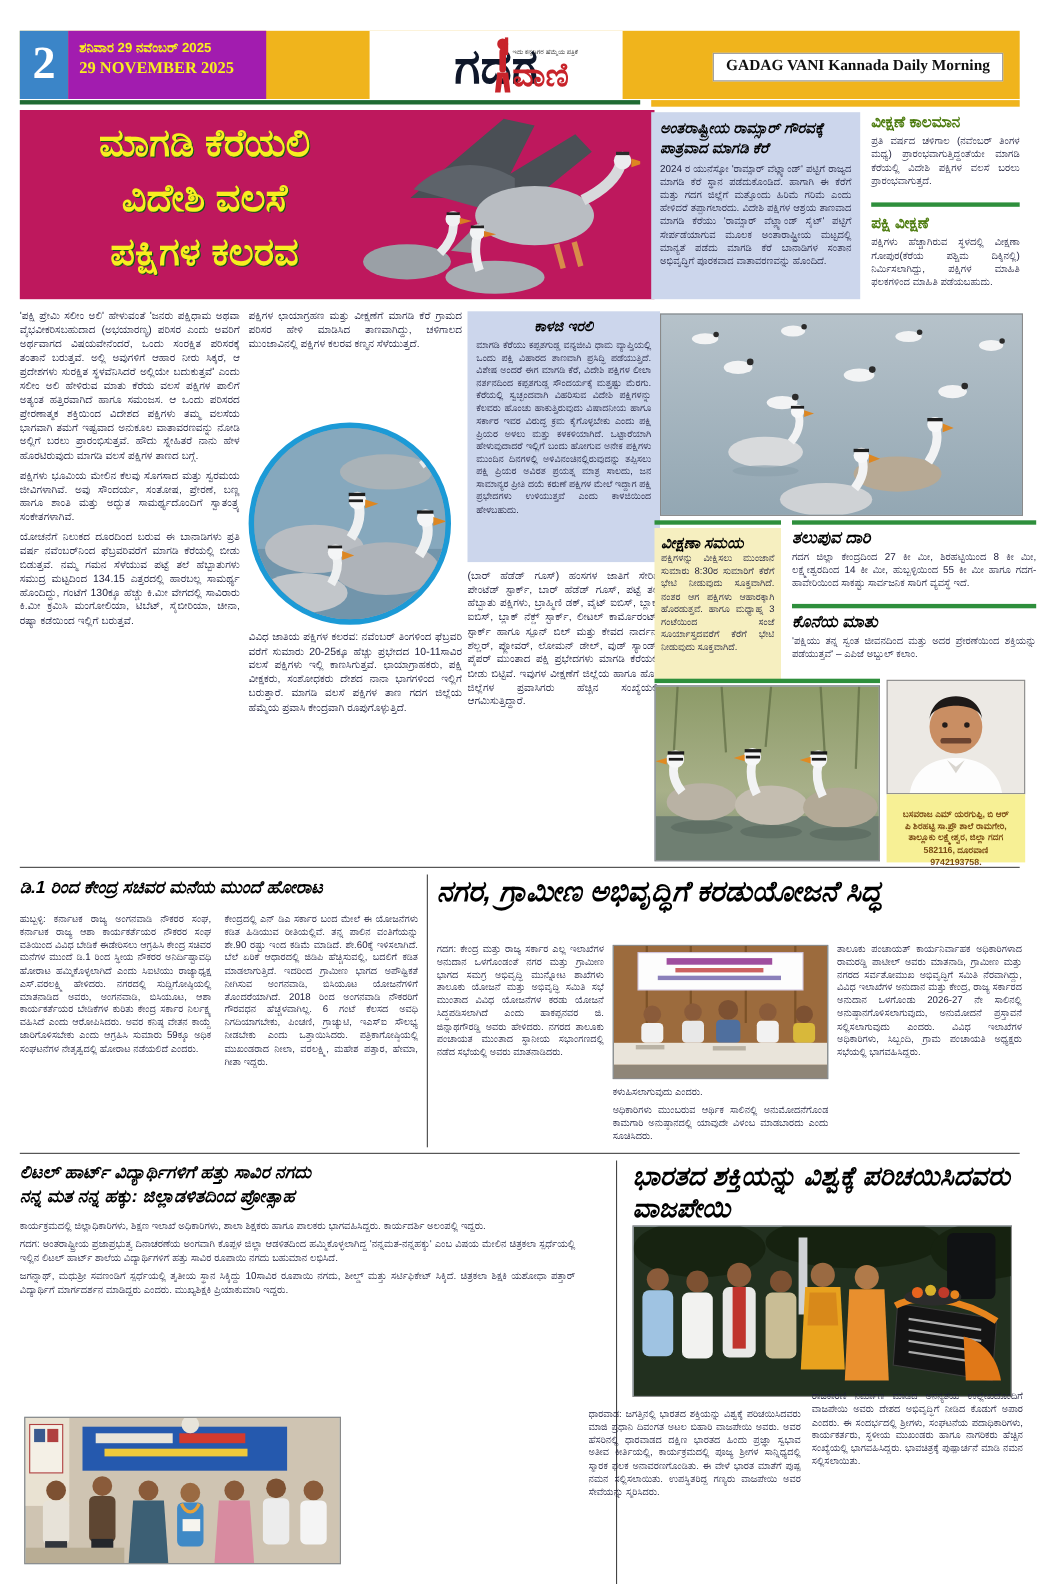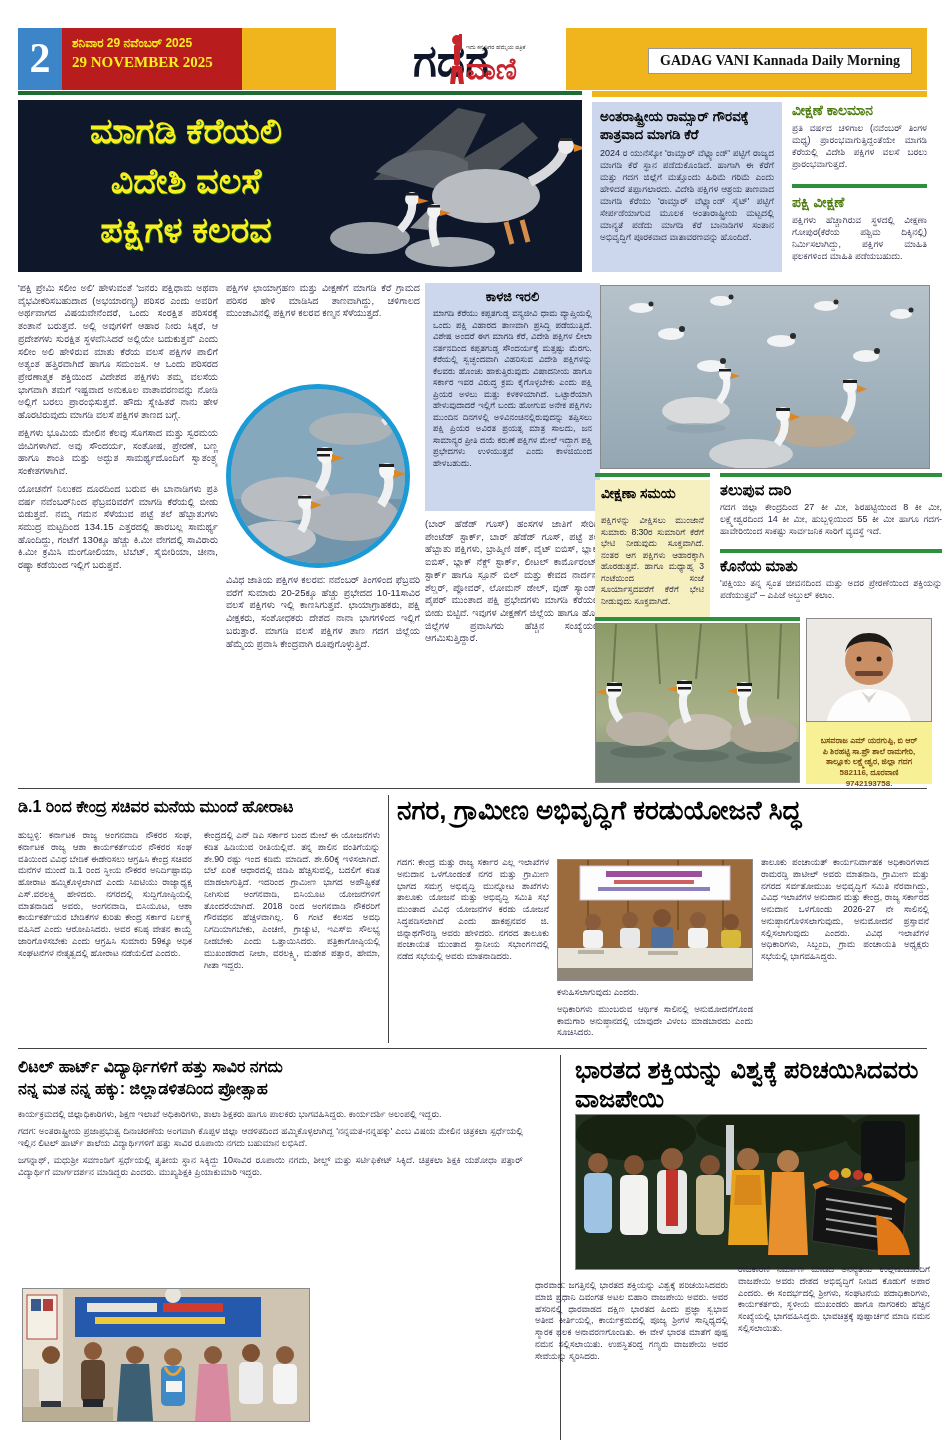--- a/index.html
+++ b/index.html
@@ -4,42 +4,42 @@
 <style>
   html,body{margin:0;padding:0;background:#ffffff;}
   #page{position:relative;width:945px;height:1446px;background:#ffffff;overflow:hidden;
         font-family:"Liberation Sans","DejaVu Sans",sans-serif;color:#111;}
   .abs{position:absolute;}
   .kn{font-size:9.5px;line-height:1.34;color:#1c1c3a;text-align:justify;}
   .kn p{margin:0 0 5px 0;}
   .rule-h{background:#1f6b33;}
   .rule-thin{background:#444;}
   .greenbar{background:#2e8f3c;}
-  .headline-green{background:#0f172a;}
+  .headline-green{background:#be185d;padding-left:13px;}
   .big-yellow{color:#f8ee20;font-weight:bold;font-size:35px;line-height:1.42;
               text-shadow:1px 1px 0 #0a5c18;}
   .boxblue{background:#ccd6ec;}
   .boxyellow{background:#f6efc0;}
   .boxbyline{background:#f7f095;}
   .h-small{font-weight:bold;color:#4d7c0f;font-size:14px;margin:0 0 3px 0;}
-  .h-mid{font-weight:bold;color:#000;}
+  .h-mid{font-weight:bold;color:#000;font-style:italic;}
   .photo-frame{border:1px solid #8a8a8a;box-sizing:border-box;overflow:hidden;background:#9fb2bd;}
   .center{text-align:center;}
   svg{display:block;}
 </style>
 </head>
 <body>
 
 <div id="page">
 
   <div class="abs" style="left:18px;top:28px;width:909px;height:62px;background:#f0b41c;">
     <div class="abs" style="left:0;top:0;width:44px;height:62px;background:#3b85c8;color:#fff;font-weight:bold;font-size:42px;text-align:center;line-height:60px;font-family:'Liberation Serif',serif;">
       <span>2</span>
     </div>
-    <div class="abs" style="left:44px;top:0;width:180px;height:62px;background:#b91c1c;color:#f8ee20;padding:8px 0 0 10px;box-sizing:border-box;">
+    <div class="abs" style="left:44px;top:0;width:180px;height:62px;background:#a21caf;color:#f8ee20;padding:8px 0 0 10px;box-sizing:border-box;">
       <div style="font-size:12px;font-weight:bold;">ಶನಿವಾರ 29 ನವೆಂಬರ್ 2025</div>
       <div style="font-size:15px;font-weight:bold;font-family:'Liberation Serif',serif;margin-top:4px;">29 NOVEMBER 2025</div>
     </div>
     <div class="abs" style="left:318px;top:0;width:230px;height:62px;background:#ffffff;text-align:center;">
       <span style="display:inline-block;font-size:44px;font-weight:bold;color:#0f172a;margin-top:8px;vertical-align:middle;">ಗದಗ</span>
       <span class="abs" style="left:108px;top:2px;width:26px;height:58px;">
         <svg width="26" height="58" viewBox="0 0 26 58">
           <circle cx="13" cy="10" r="5" fill="#c8242b"></circle>
           <rect x="10" y="14" width="6" height="22" rx="3" fill="#c8242b"></rect>
           <rect x="15" y="4" width="3" height="16" fill="#c8242b"></rect>
@@ -206,21 +206,21 @@
         <path d="M176 158 C184 148 185 140 183 132" stroke="#f2f3f4" stroke-width="8" fill="none"></path>
         <circle cx="182" cy="128" r="7" fill="#f6f7f8"></circle>
         <rect x="175" y="122" width="14" height="3" fill="#1e1e1e"></rect>
         <path d="M189 127 l10 4 -10 4 Z" fill="#dd8722"></path>
       </g>
     </svg>
   </div>
 
   <div class="abs greenbar" style="left:595px;top:473px;width:115px;height:4px;"></div>
   <div class="abs boxyellow" style="left:595px;top:480px;width:115px;height:138px;padding:5px 6px;box-sizing:border-box;">
-    <div class="h-mid" style="font-size:14px;margin-bottom:13px;">ವೀಕ್ಷಣಾ ಸಮಯ</div>
+    <div class="h-mid" style="font-size:14px;margin-bottom:0;">ವೀಕ್ಷಣಾ ಸಮಯ</div>
     <div class="kn" style="font-size:8.6px;">ಪಕ್ಷಿಗಳನ್ನು ವೀಕ್ಷಿಸಲು ಮುಂಜಾನೆ ಸುಮಾರು 8:30ರ ಸುಮಾರಿಗೆ ಕೆರೆಗೆ ಭೇಟಿ ನೀಡುವುದು ಸೂಕ್ತವಾಗಿದೆ. ನಂತರ ಆಗ ಪಕ್ಷಿಗಳು ಆಹಾರಕ್ಕಾಗಿ ಹೊರಡುತ್ತವೆ. ಹಾಗೂ ಮಧ್ಯಾಹ್ನ 3 ಗಂಟೆಯಿಂದ ಸಂಜೆ ಸೂರ್ಯಾಸ್ತದವರೆಗೆ ಕೆರೆಗೆ ಭೇಟಿ ನೀಡುವುದು ಸೂಕ್ತವಾಗಿದೆ.</div>
   </div>
 
   <div class="abs greenbar" style="left:720px;top:473px;width:222px;height:4px;"></div>
   <div class="abs" style="left:720px;top:481px;width:222px;height:64px;">
     <div class="h-mid" style="font-size:15px;margin-bottom:2px;">ತಲುಪುವ ದಾರಿ</div>
     <div class="kn" style="font-size:9px;">ಗದಗ ಜಿಲ್ಲಾ ಕೇಂದ್ರದಿಂದ 27 ಕೀ ಮೀ, ಶಿರಹಟ್ಟಿಯಿಂದ 8 ಕೀ ಮೀ, ಲಕ್ಷ್ಮೇಶ್ವರದಿಂದ 14 ಕೀ ಮೀ, ಹುಬ್ಬಳ್ಳಿಯಿಂದ 55 ಕೀ ಮೀ ಹಾಗೂ ಗದಗ-ಹಾವೇರಿಯಿಂದ ಸಾಕಷ್ಟು ಸಾರ್ವಜನಿಕ ಸಾರಿಗೆ ವ್ಯವಸ್ಥೆ ಇದೆ.</div>
   </div>
   <div class="abs greenbar" style="left:720px;top:549px;width:222px;height:4px;"></div>
   <div class="abs" style="left:720px;top:557px;width:222px;height:64px;">

